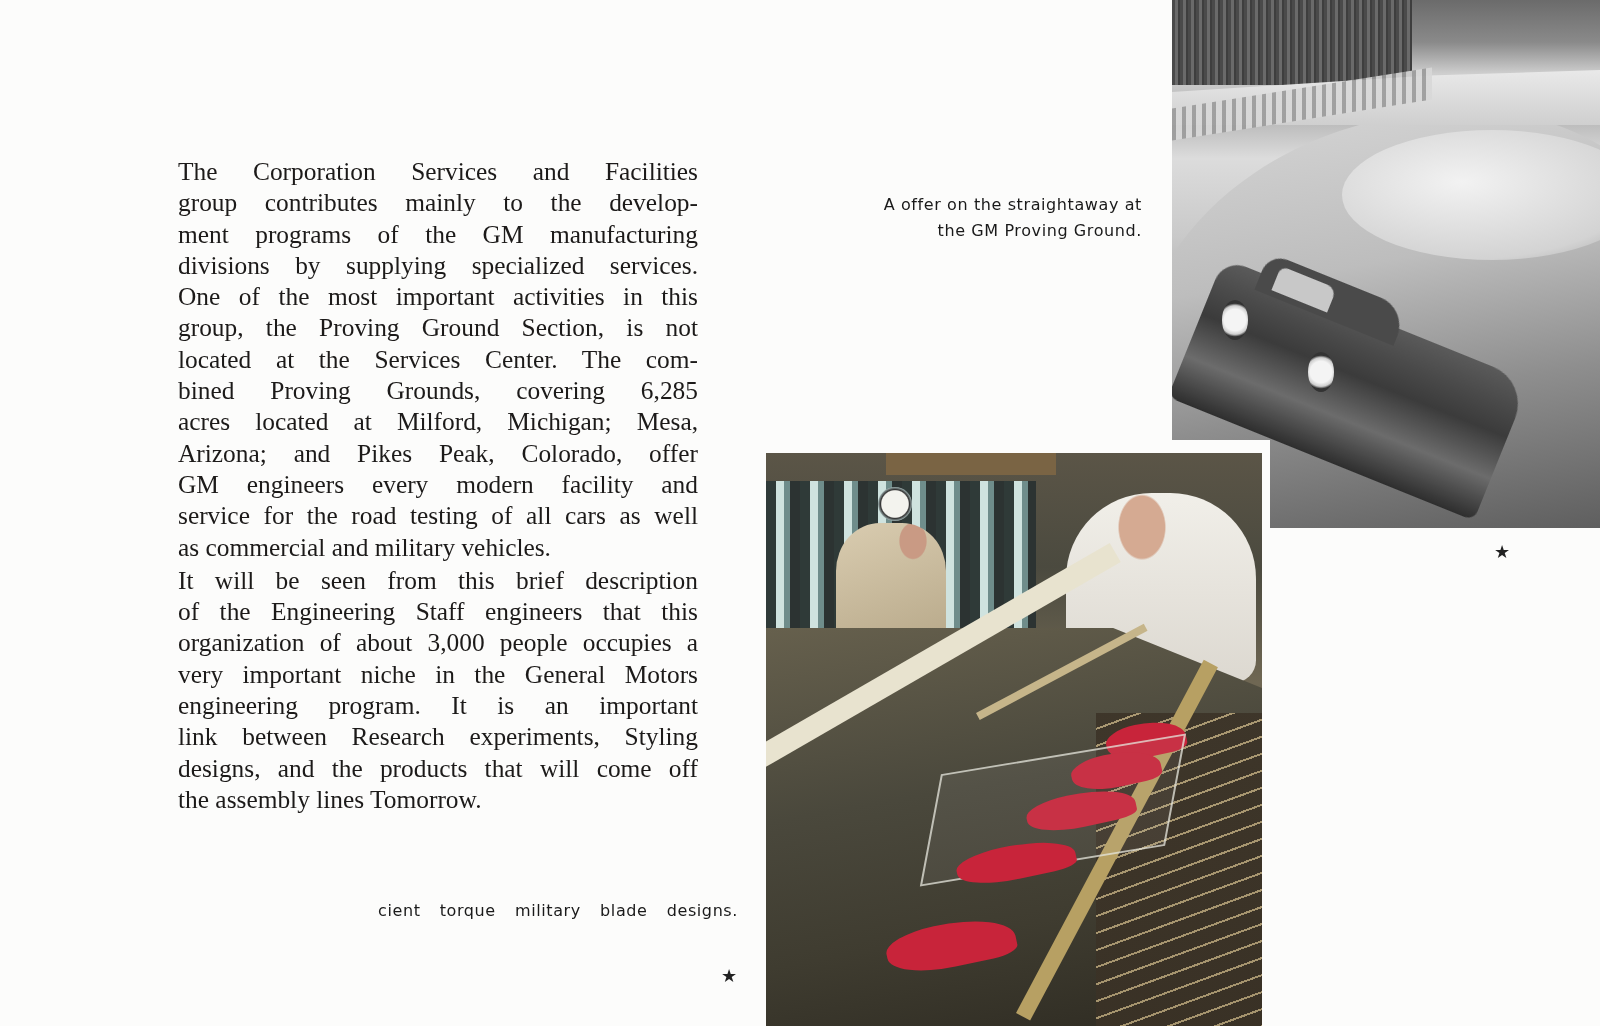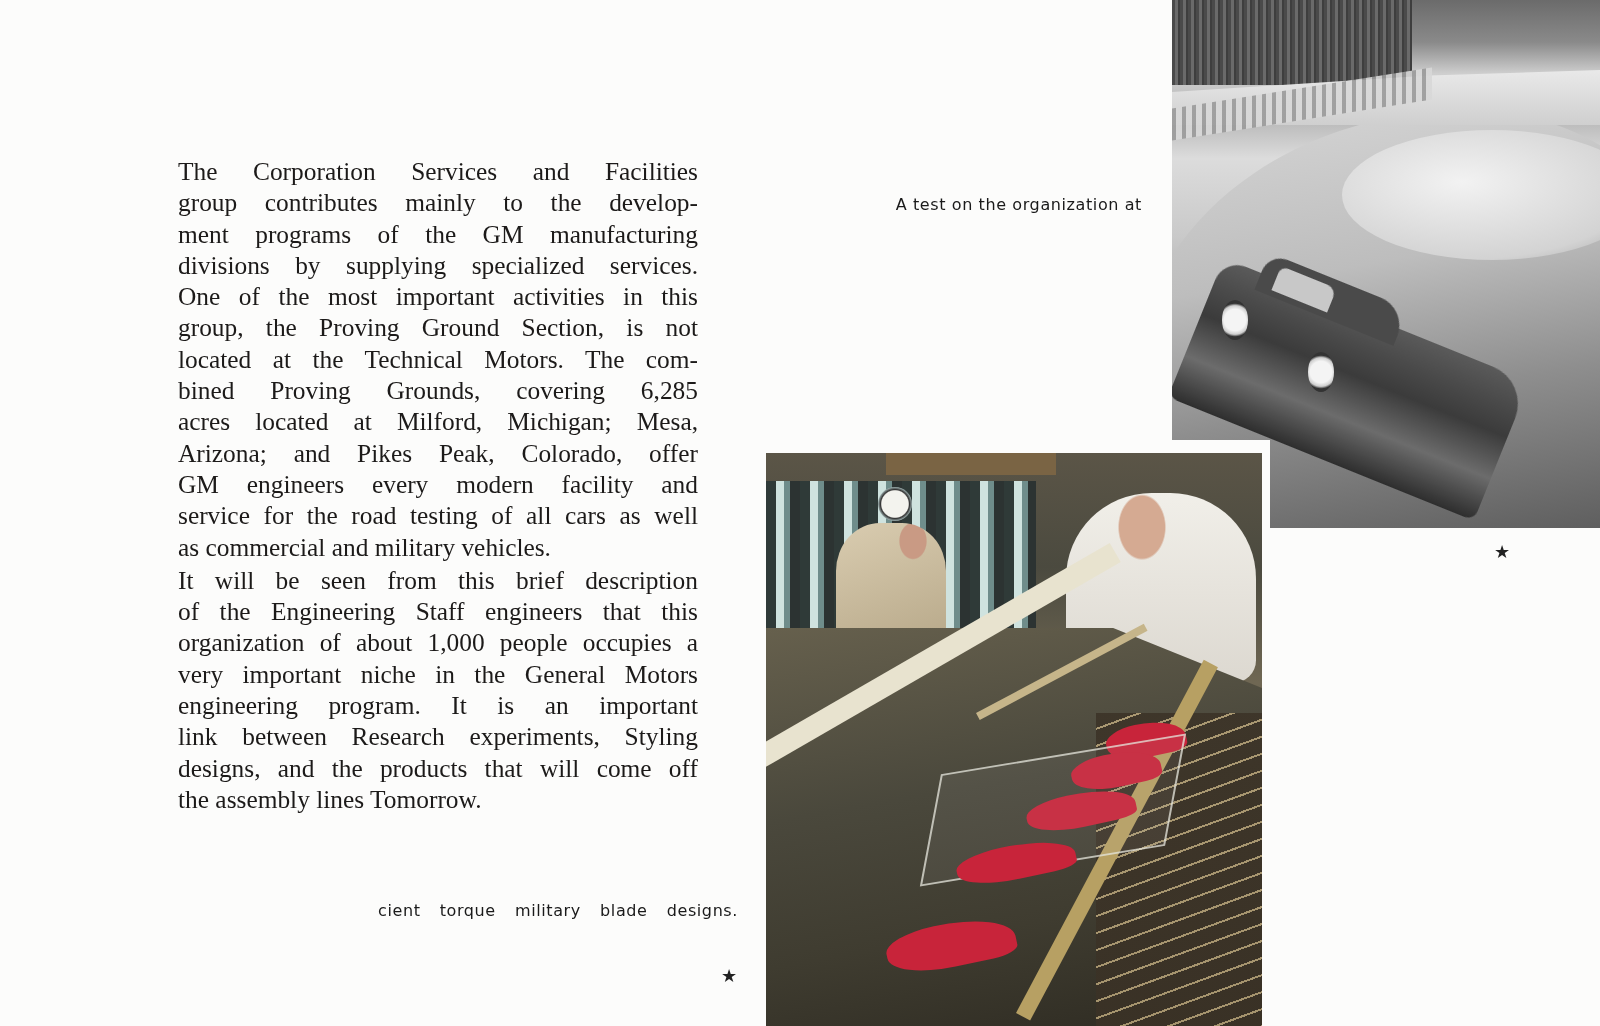--- a/index.html
+++ b/index.html
@@ -101,42 +101,43 @@
 <body>
 
 <div class="body-text">
   <p>
     <span class="line">The Corporation Services and Facilities</span>
     <span class="line">group contributes mainly to the develop-</span>
     <span class="line">ment programs of the GM manufacturing</span>
     <span class="line">divisions by supplying specialized services.</span>
     <span class="line">One of the most important activities in this</span>
     <span class="line">group, the Proving Ground Section, is not</span>
-    <span class="line">located at the Technical Motors. The com-</span>
+    <span class="line">located at the Services Center. The com-</span>
     <span class="line">bined Proving Grounds, covering 6,285</span>
     <span class="line">acres located at Milford, Michigan; Mesa,</span>
     <span class="line">Arizona; and Pikes Peak, Colorado, offer</span>
     <span class="line">GM engineers every modern facility and</span>
     <span class="line">service for the road testing of all cars as well</span>
     <span class="line last">as commercial and military vehicles.</span>
   </p>
   <p>
     <span class="line">It will be seen from this brief description</span>
     <span class="line">of the Engineering Staff engineers that this</span>
-    <span class="line">organization of about 1,000 people occupies a</span>
+    <span class="line">organization of about 3,000 people occupies a</span>
     <span class="line">very important niche in the General Motors</span>
     <span class="line">engineering program. It is an important</span>
     <span class="line">link between Research experiments, Styling</span>
     <span class="line">designs, and the products that will come off</span>
     <span class="line last">the assembly lines Tomorrow.</span>
   </p>
 </div>
 
 <div class="caption caption-top">
-  <span class="line">A test on the organization at</span>
+  <span class="line">A offer on the straightaway at</span>
+  <span class="line">the GM Proving Ground.</span>
 </div>
 
 <div class="photo-top">
   <div class="road"></div>
   <div class="trees"></div>
   <div class="snowbank"></div>
   <div class="rail"></div>
   <div class="island"></div>
   <div class="car">
     <div class="roof"></div>

